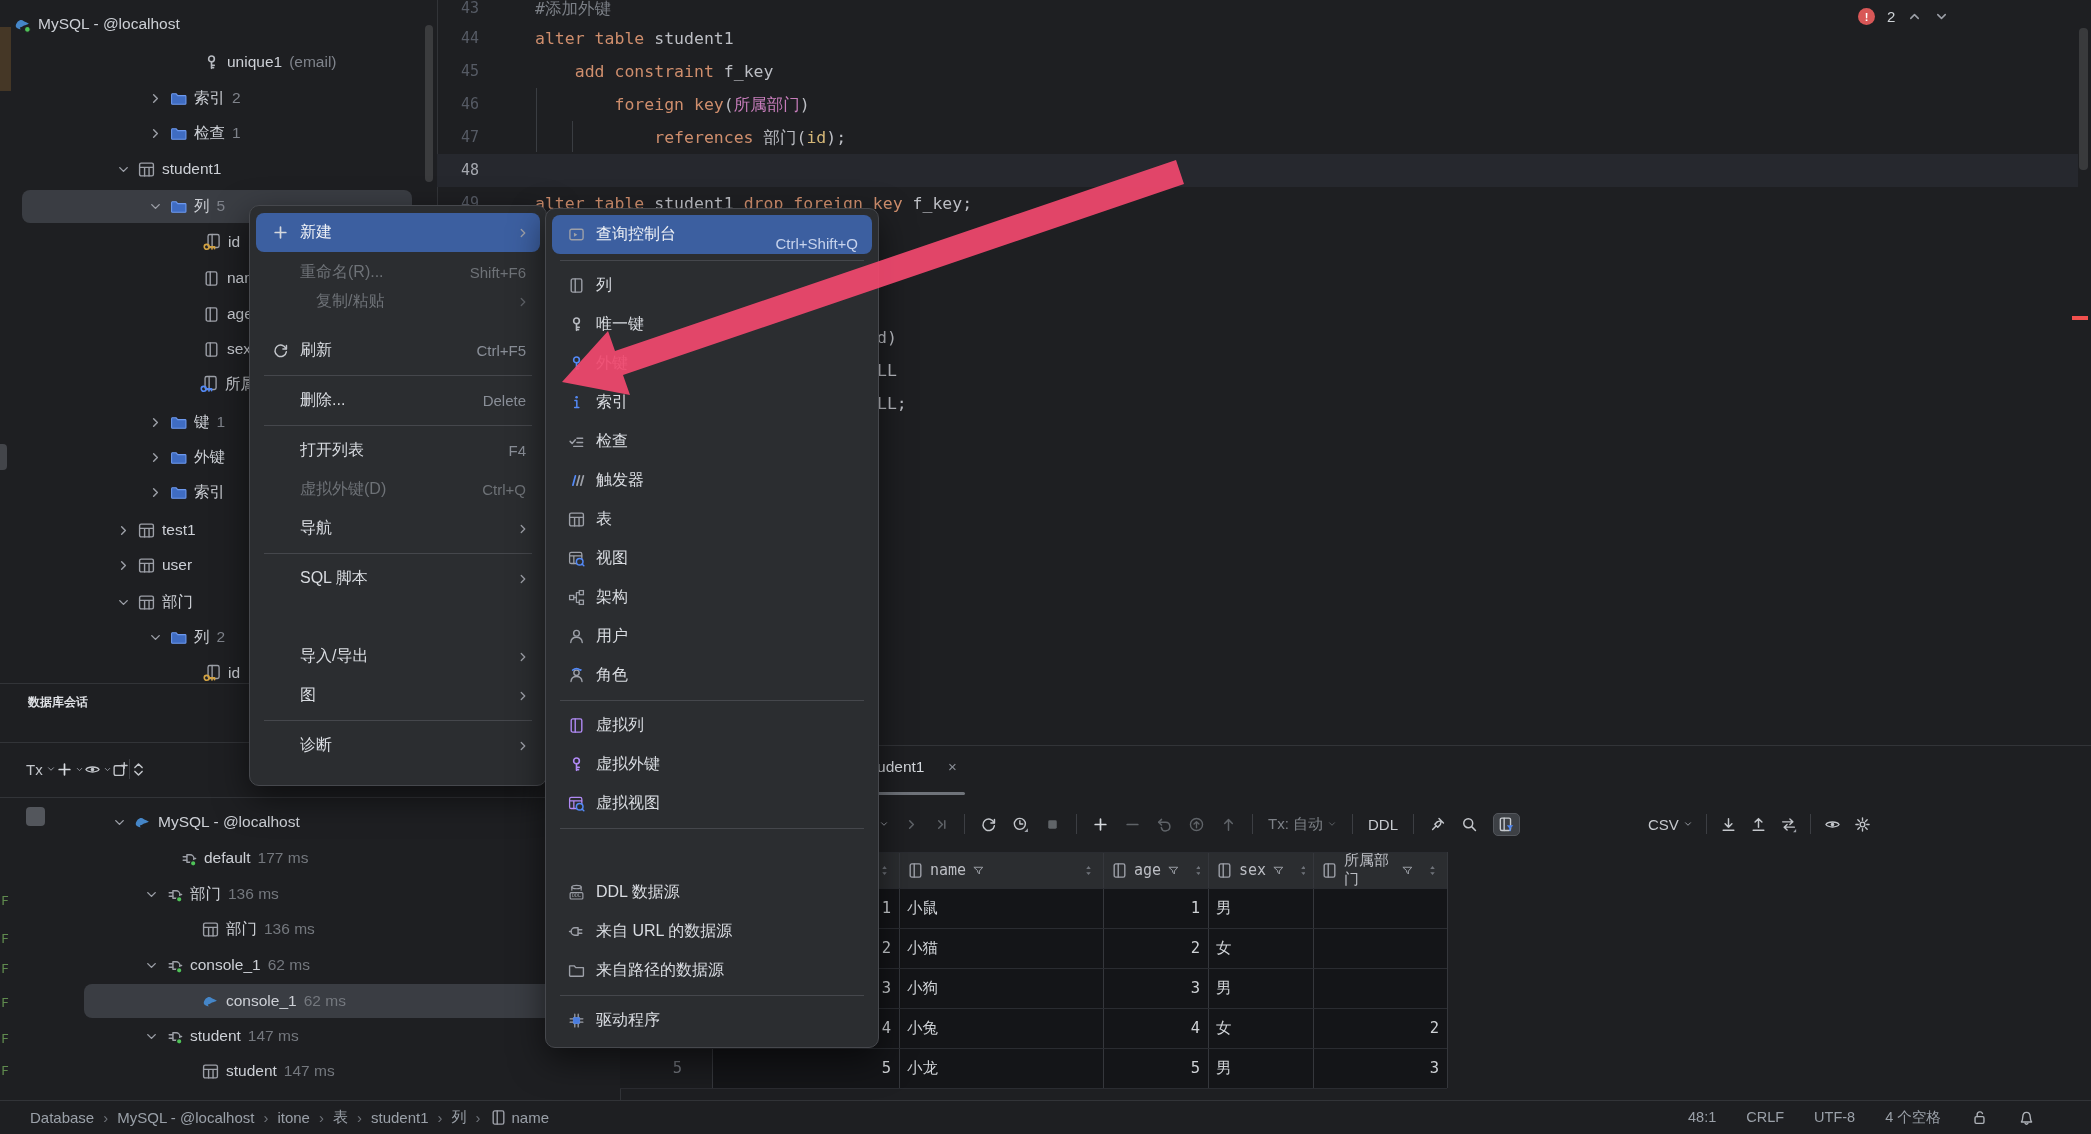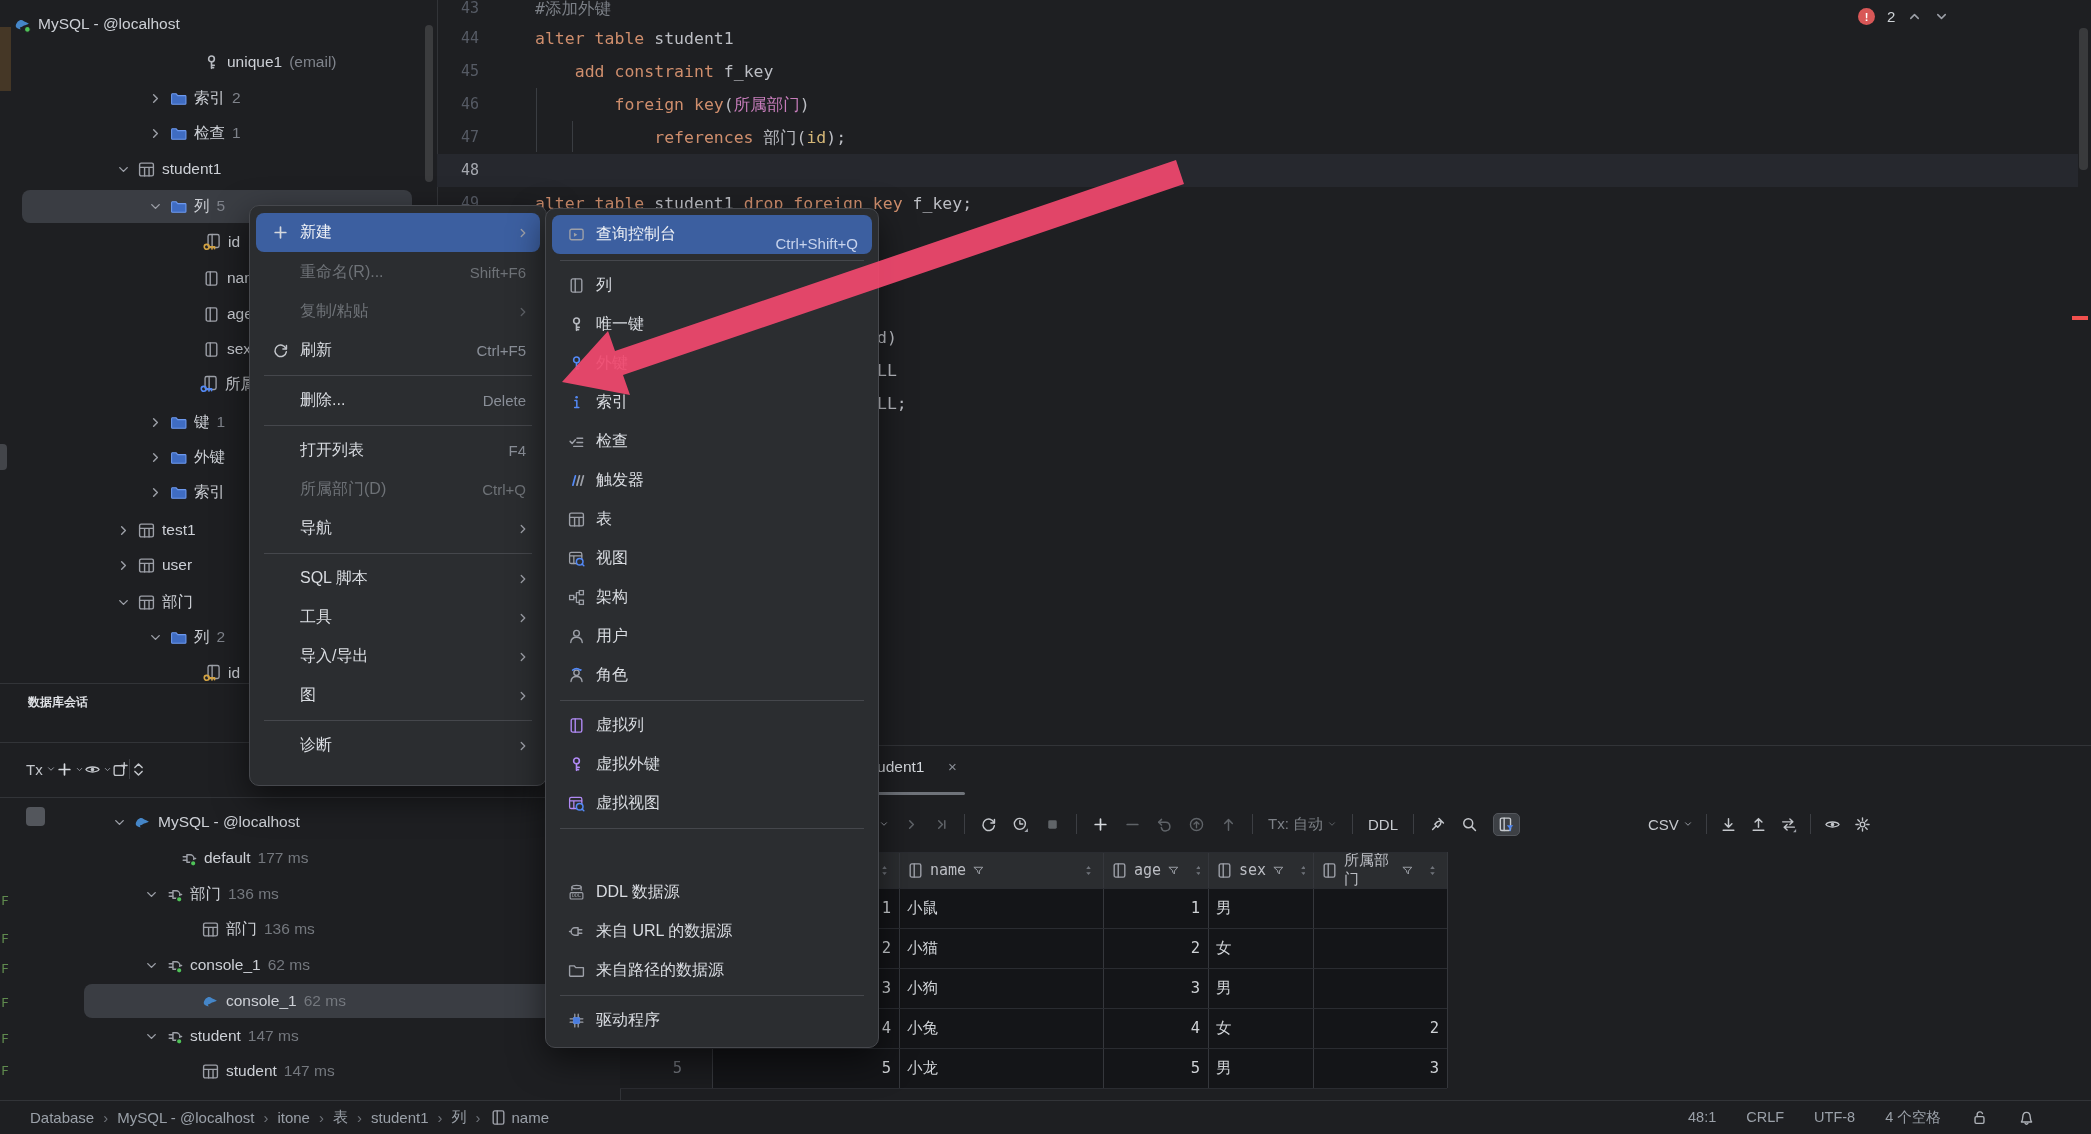--- a/index.html
+++ b/index.html
@@ -65,21 +65,21 @@
           <svg width="14" height="14" viewBox="0 0 16 16" fill="none">
             <path d="M6 4l4 4-4 4" stroke="#9da0a8" stroke-width="1.5" fill="none" stroke-linecap="round" stroke-linejoin="round"></path>
           </svg>
         </div>
       </div>
       <div class="menu-item dis" style="top: 47px; width: 284px;">
         <div class="mi-icon"></div>
         <div class="mi-label">重命名(R)...</div>
         <div class="mi-short">Shift+F6</div>
       </div>
-      <div class="menu-item dis" style="top: 86px; width: 284px;">
+      <div class="menu-item dis" style="top: 76px; width: 284px; gap: 16px;">
         <div class="mi-icon"></div>
         <div class="mi-label">复制/粘贴</div>
         <div class="mi-arrow">
           <svg width="14" height="14" viewBox="0 0 16 16" fill="none">
             <path d="M6 4l4 4-4 4" stroke="#5f6368" stroke-width="1.5" fill="none" stroke-linecap="round" stroke-linejoin="round"></path>
           </svg>
         </div>
       </div>
       <div class="menu-item" style="top: 125px; width: 284px;">
         <div class="mi-icon">
@@ -100,45 +100,36 @@
         <div class="mi-short">Delete</div>
       </div>
       <div class="menu-sep" style="top: 219px; width: 268px;"></div>
       <div class="menu-item" style="top: 225px; width: 284px;">
         <div class="mi-icon"></div>
         <div class="mi-label">打开列表</div>
         <div class="mi-short">F4</div>
       </div>
       <div class="menu-item dis" style="top: 264px; width: 284px;">
         <div class="mi-icon"></div>
-        <div class="mi-label">所属部门(D)</div>
+        <div class="mi-label">虚拟外键(D)</div>
         <div class="mi-short">Ctrl+Q</div>
       </div>
       <div class="menu-item" style="top: 303px; width: 284px;">
         <div class="mi-icon"></div>
         <div class="mi-label">导航</div>
         <div class="mi-arrow">
           <svg width="14" height="14" viewBox="0 0 16 16" fill="none">
             <path d="M6 4l4 4-4 4" stroke="#9da0a8" stroke-width="1.5" fill="none" stroke-linecap="round" stroke-linejoin="round"></path>
           </svg>
         </div>
       </div>
       <div class="menu-sep" style="top: 347px; width: 268px;"></div>
       <div class="menu-item" style="top: 353px; width: 284px;">
         <div class="mi-icon"></div>
         <div class="mi-label">SQL 脚本</div>
-        <div class="mi-arrow">
-          <svg width="14" height="14" viewBox="0 0 16 16" fill="none">
-            <path d="M6 4l4 4-4 4" stroke="#9da0a8" stroke-width="1.5" fill="none" stroke-linecap="round" stroke-linejoin="round"></path>
-          </svg>
-        </div>
-      </div>
-      <div class="menu-item" style="top: 392px; width: 284px;">
-        <div class="mi-icon"></div>
-        <div class="mi-label">工具</div>
         <div class="mi-arrow">
           <svg width="14" height="14" viewBox="0 0 16 16" fill="none">
             <path d="M6 4l4 4-4 4" stroke="#9da0a8" stroke-width="1.5" fill="none" stroke-linecap="round" stroke-linejoin="round"></path>
           </svg>
         </div>
       </div>
       <div class="menu-item" style="top: 431px; width: 284px;">
         <div class="mi-icon"></div>
         <div class="mi-label">导入/导出</div>
         <div class="mi-arrow">

